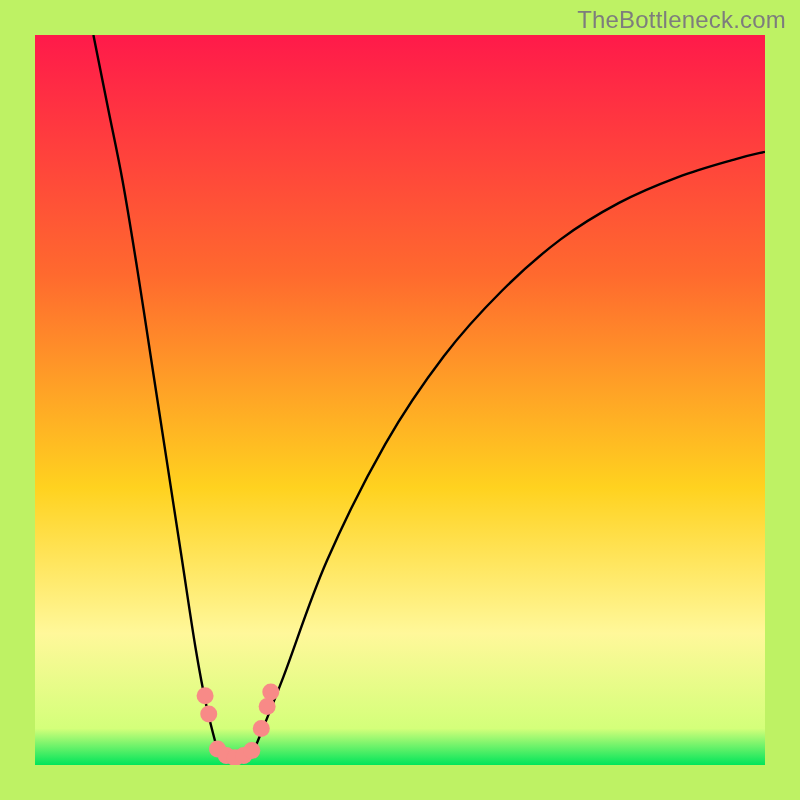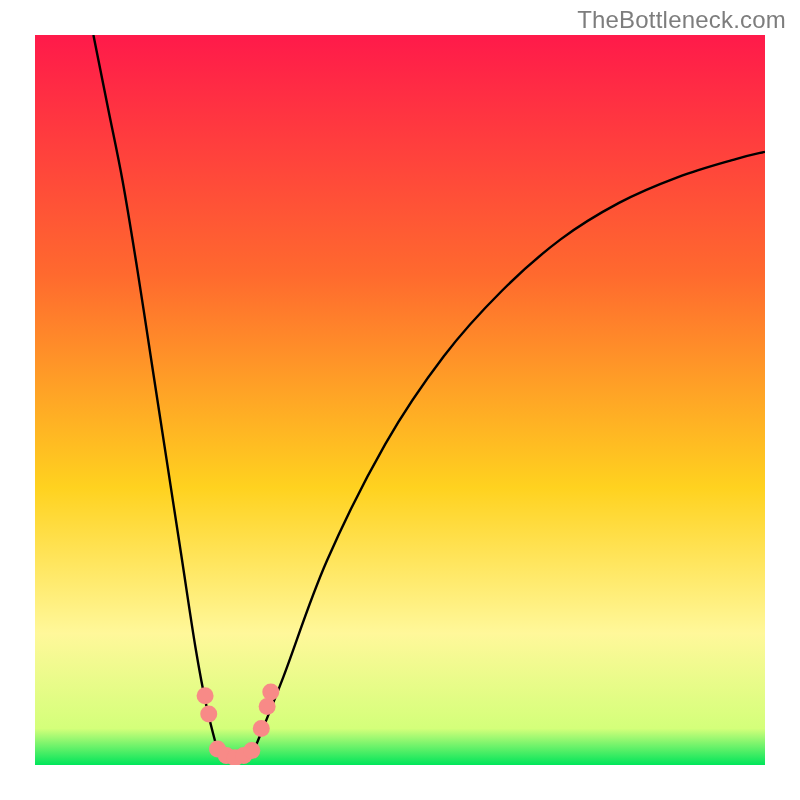--- a/index.html
+++ b/index.html
@@ -10,21 +10,21 @@
     overflow: hidden;
     background: #000;
     font-family: Arial, Helvetica, sans-serif;
   }
   .frame {
     position: absolute;
     left: 0;
     top: 0;
     width: 800px;
     height: 800px;
-    background: #ffffff;
+    background: #bef264;
   }
   .plot-area {
     position: absolute;
     left: 35px;
     top: 35px;
     width: 730px;
     height: 730px;
   }
   .watermark {
     position: absolute;

